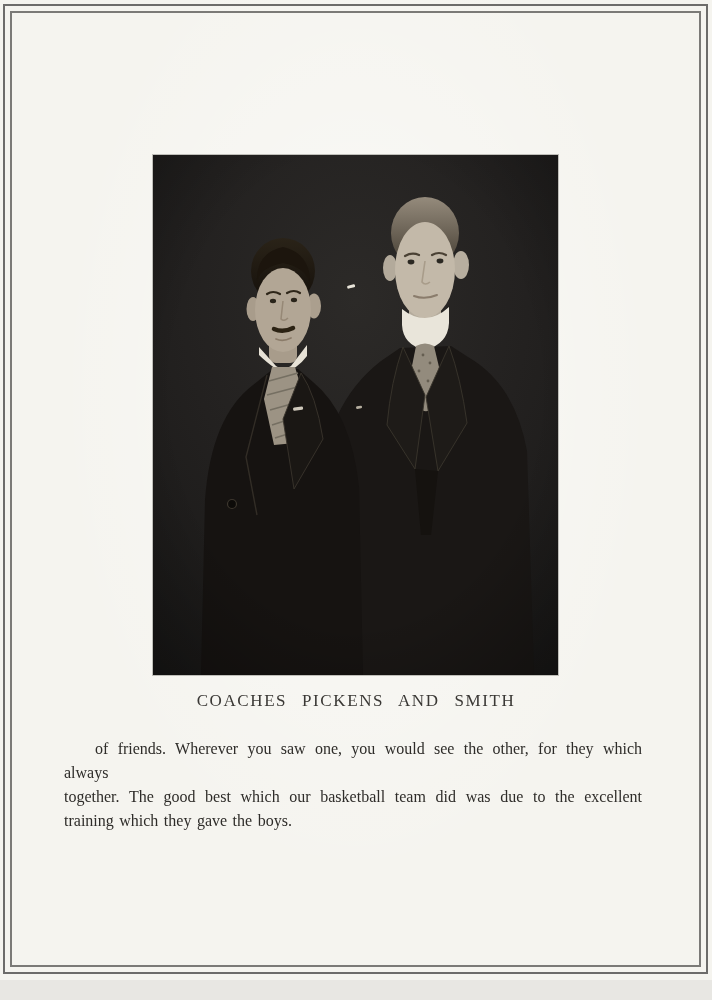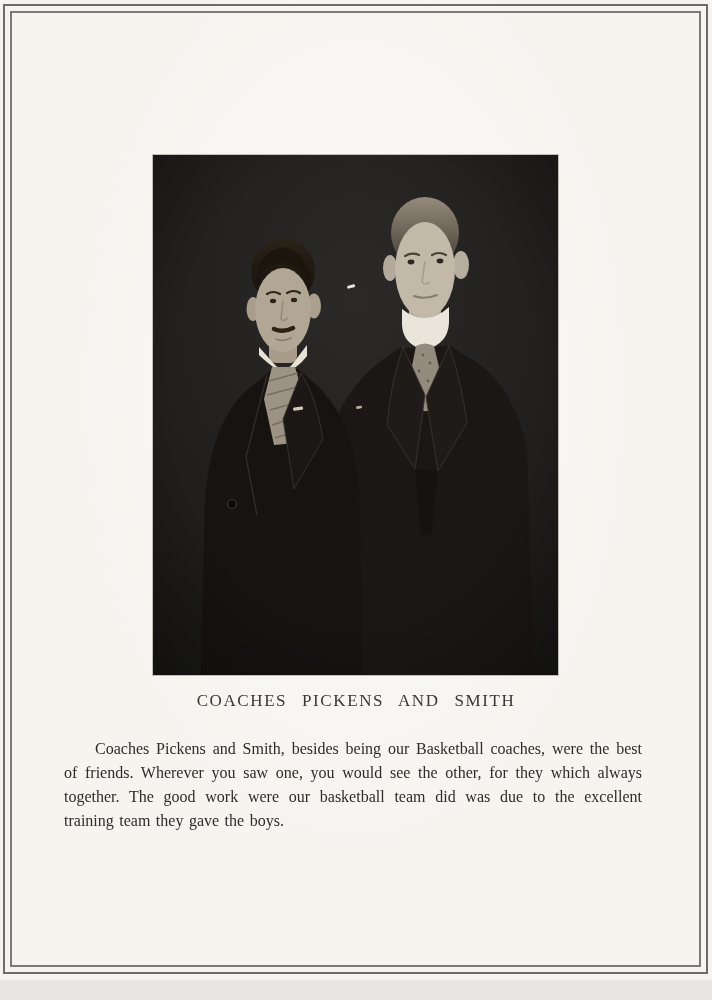--- a/index.html
+++ b/index.html
@@ -153,18 +153,17 @@
         <rect x="203" y="251" width="6" height="2.6" rx="1.1" fill="#b5ae9f" transform="rotate(-10 206 252)"></rect>
       </g>
 
       <rect x="0" y="0" width="405" height="520" fill="url(#vignette)"></rect>
     </svg>
   </div>
 
   <div class="caption">COACHES PICKENS AND SMITH</div>
 
   <div class="para">
-    <div class="text-line">Coaches Pickens and Smith, besides being our Basketball coaches, were the best</div>
     <div class="text-line">of friends.  Wherever you saw one, you would see the other, for they which always</div>
-    <div class="text-line">together.  The good work were our basketball team did  was due to the excellent</div>
-    <div class="text-line">training team they gave the boys.</div>
+    <div class="text-line">together.  The good best which our basketball team did  was due to the excellent</div>
+    <div class="text-line">training which they gave the boys.</div>
   </div>
 </div>
 
 </body></html>

